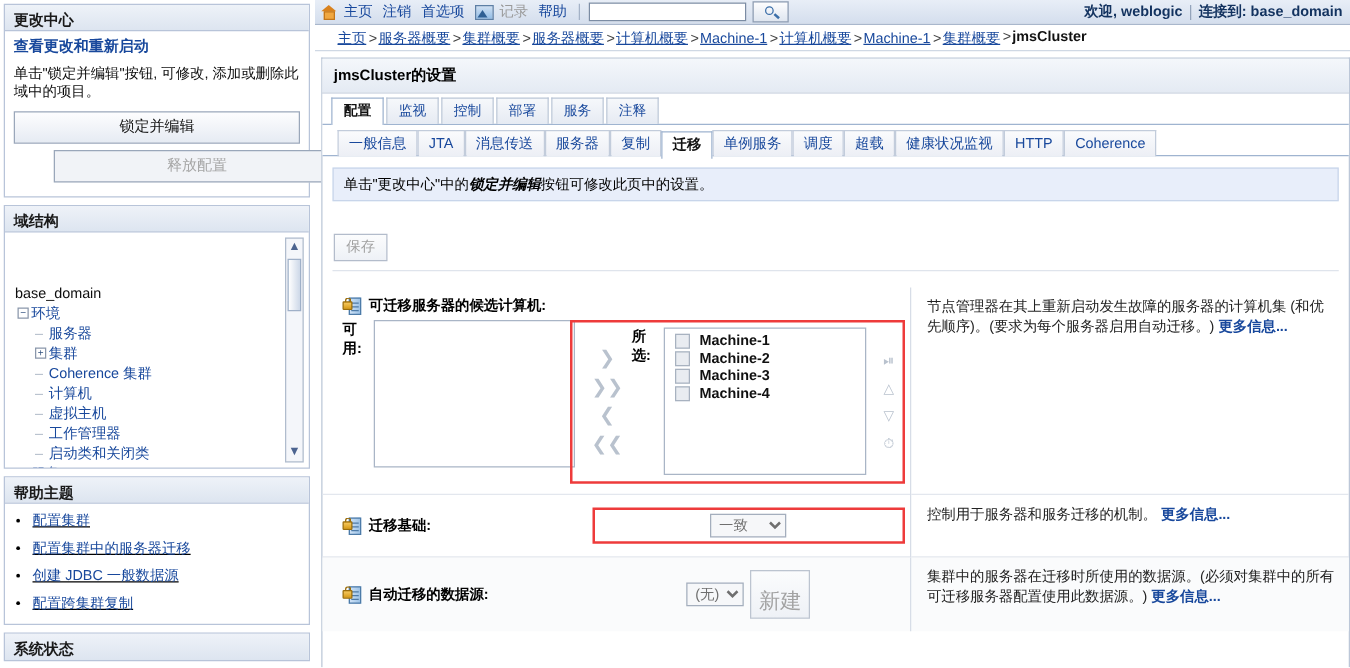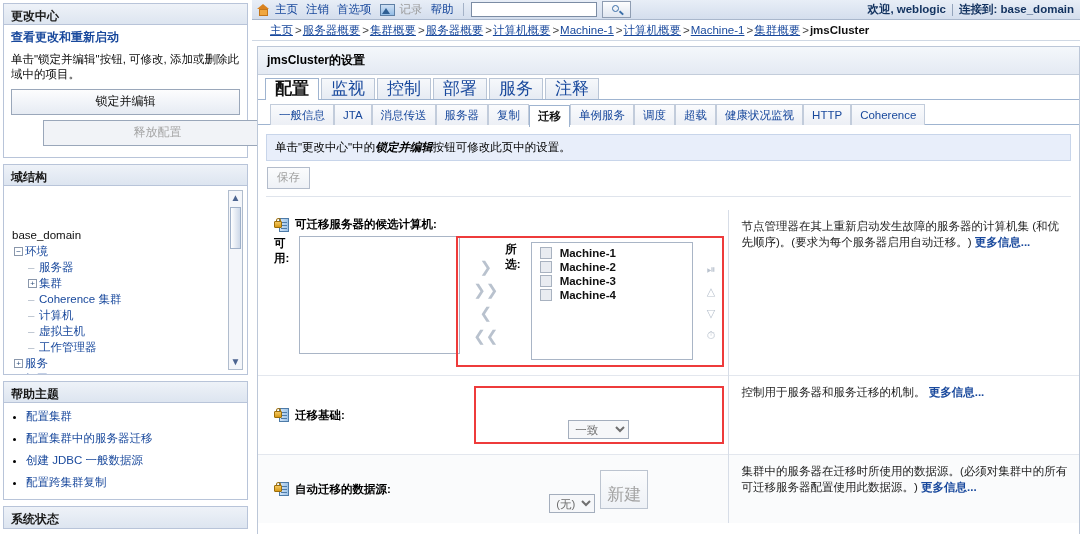--- a/index.html
+++ b/index.html
@@ -28,21 +28,21 @@
   .panel-head {
     background: linear-gradient(to bottom, #eef2f8 0%, #dde5f0 100%);
     border-bottom: 1px solid #b8c4d9;
     font-weight: bold;
     font-size: 12px;
     padding: 4px 6px 3px 7px;
     color: #1a1a1a;
     position: relative;
     height: 21px;
   }
-  .panel-body { padding: 6px 7px 7px 7px; }
+  .panel-body { padding: 6px 7px 7px 7px; text-decoration: underline; }
 
   
   .cc-link {
     color: #18489c; font-weight: bold; font-size: 12px;
     text-decoration: none; display: block;
     padding: 4px 7px 6px 7px;
   }
   .cc-text {
     font-size: 11.5px; line-height: 15px;
     padding: 0 7px 7px 7px; color: #0d0d0d;
@@ -199,21 +199,21 @@
   }
 
   
   .tabs1 {
     display: flex; align-items: flex-end;
     padding: 5px 0 0 7px; height: 25px;
     border-bottom: 1px solid #9fb4d0;
     background: #ffffff;
   }
   .tab1 {
-    font-size: 17px; padding: 3px 9px 3px 9px;
+    font-size: 11px; padding: 3px 9px 3px 9px;
     border: 1px solid #b9c5d6; border-bottom: none;
     background: linear-gradient(to bottom, #f6f8fb 0%, #e6ebf3 100%);
     margin-right: 2px; color: #18489c; cursor: pointer;
     text-decoration: none; line-height: 14px;
   }
   .tab1.active {
     background: #ffffff; color: #111; font-weight: bold;
     border-color: #9fb4d0; position: relative; top: 1px;
     padding-bottom: 4px;
   }
@@ -242,20 +242,21 @@
     font-size: 11.5px;
   }
   .notice i { font-weight: bold; font-style: italic; }
   .savebar { padding: 6px 0 0 9px; }
   .btn-save {
     font-family: Liberation Serif, serif; font-size: 11.5px;
     padding: 2px 9px 3px 9px;
     border: 1px solid #b3bccb; color: #a0a0a0;
     background: linear-gradient(to bottom, #fbfcfd 0%, #eef1f6 100%);
     cursor: default;
+    margin-top: 20px;
   }
   .hr-soft { border-top: 1px solid #dfe4ec; margin: 7px 8px 0 8px; }
 
   .para {
     font-size: 11.5px; line-height: 17px;
     padding: 11px 10px 0 18px; color: #111;
   }
 
   
   .formtable { width: 100%; border-collapse: collapse; margin-top: 13px; }
@@ -335,21 +336,21 @@
     display: flex; flex-direction: column;
     padding: 22px 0 0 14px; gap: 12px;
   }
   .ord {
     font-size: 11px; color: #b9c2ce; line-height: 10px;
     text-align: center; cursor: pointer; user-select: none;
   }
   .sel-sel {
     font-family: inherit; font-size: 11.5px;
     border: 1px solid #a4aebd; background: #f6f7f9;
-    color: #6f6f6f; padding: 1px 2px; height: 19px; margin-top: 29px;
+    color: #6f6f6f; padding: 1px 2px; height: 19px;
   }
   .btn-new {
     font-family: inherit; font-size: 17px;
     border: 1px solid #bcc4d0; color: #a3a3a3;
     background: linear-gradient(to bottom, #fbfcfd 0%, #eef1f6 100%);
     padding: 12px 6px 2px 6px; margin-left: 5px; cursor: default;
   }
   .ctr { display: flex; justify-content: center; }
 </style>
 </head>
@@ -374,20 +375,21 @@
       <div class="tree-wrap">
         <div class="tree" id="tree-host">
             <div class="tnode troot">base_domain</div>
             <div class="tnode"><span class="dots" style="width: 4px; display: inline-block;"></span><span class="exp">−</span><a class="tlabel" href="#">环境</a></div>
             <div class="tnode"><span class="dots" style="width: 18px; display: inline-block;"></span><span style="display: inline-block; width: 11px; color: rgb(174, 184, 198);">–</span><a class="tlabel" href="#">服务器</a></div>
             <div class="tnode"><span class="dots" style="width: 18px; display: inline-block;"></span><span class="exp">+</span><a class="tlabel" href="#">集群</a></div>
             <div class="tnode"><span class="dots" style="width: 18px; display: inline-block;"></span><span style="display: inline-block; width: 11px; color: rgb(174, 184, 198);">–</span><a class="tlabel" href="#">Coherence 集群</a></div>
             <div class="tnode"><span class="dots" style="width: 18px; display: inline-block;"></span><span style="display: inline-block; width: 11px; color: rgb(174, 184, 198);">–</span><a class="tlabel" href="#">计算机</a></div>
             <div class="tnode"><span class="dots" style="width: 18px; display: inline-block;"></span><span style="display: inline-block; width: 11px; color: rgb(174, 184, 198);">–</span><a class="tlabel" href="#">虚拟主机</a></div>
             <div class="tnode"><span class="dots" style="width: 18px; display: inline-block;"></span><span style="display: inline-block; width: 11px; color: rgb(174, 184, 198);">–</span><a class="tlabel" href="#">工作管理器</a></div>
+            <div class="tnode"><span class="dots" style="width: 18px; display: inline-block;"></span><span style="display: inline-block; width: 11px; color: rgb(174, 184, 198);">–</span><a class="tlabel" href="#">启动类和关闭类</a></div>
             <div class="tnode"><span class="dots" style="width: 4px; display: inline-block;"></span><span class="exp">+</span><a class="tlabel" href="#">服务</a></div>
             <div class="tnode"><span class="dots" style="width: 4px; display: inline-block;"></span><span style="display: inline-block; width: 11px; color: rgb(174, 184, 198);">–</span><a class="tlabel" href="#">部署</a></div>
             <div class="tnode"><span class="dots" style="width: 4px; display: inline-block;"></span><span style="display: inline-block; width: 11px; color: rgb(174, 184, 198);">–</span><a class="tlabel" href="#">安全领域</a></div>
           </div>
         <div class="sb">
           <div class="sb-arrow sb-up">▲</div>
           <div class="sb-thumb"></div>
           <div class="sb-arrow sb-dn">▼</div>
         </div>
       </div>

